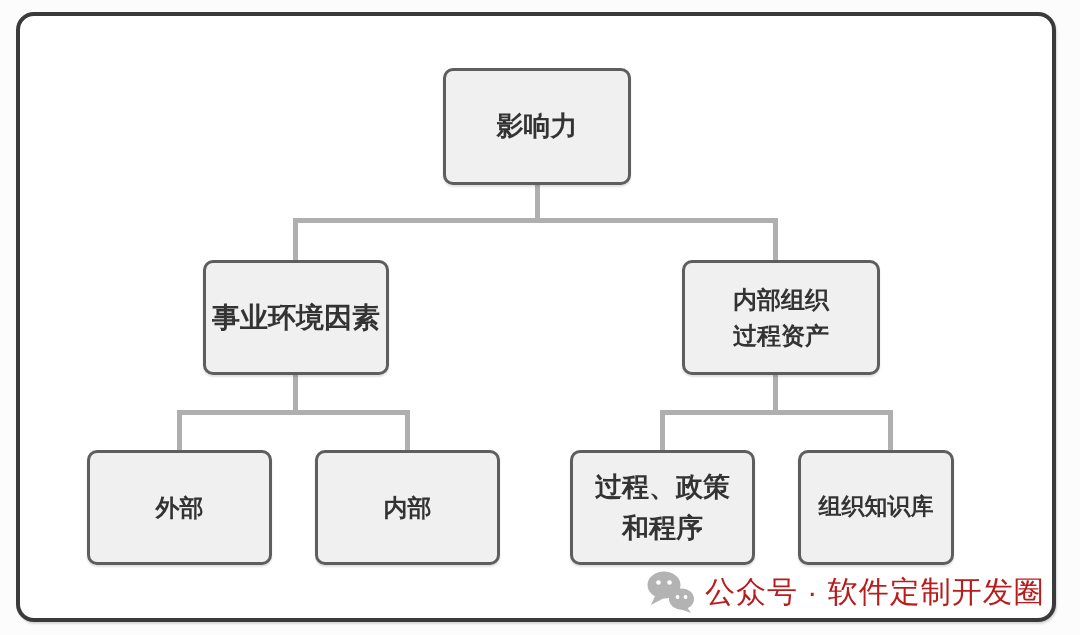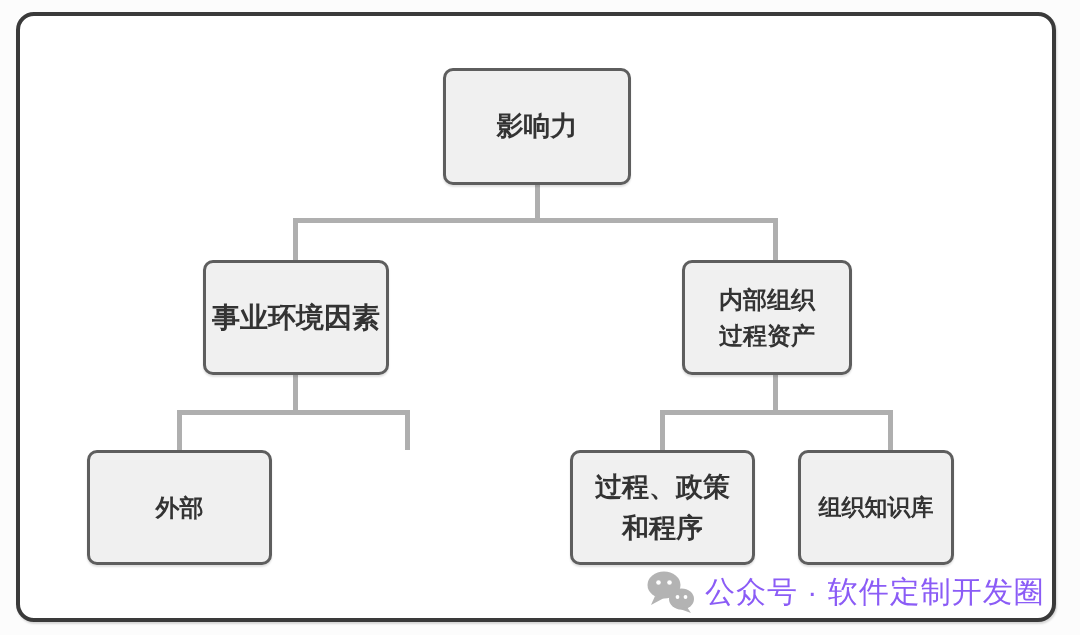--- a/index.html
+++ b/index.html
@@ -35,28 +35,29 @@
     background: #f0f0f0;
     border: 3px solid #5e5e5e;
     border-radius: 10px;
     display: flex;
     align-items: center;
     justify-content: center;
     text-align: center;
     color: #333333;
     font-weight: bold;
     box-shadow: 0 2px 2px rgba(0,0,0,0.12);
+    font-family: Liberation Serif, serif;
   }
   .node .label {
     white-space: pre-line;
     line-height: 1.5;
   }
   #node-influence  { left: 443px; top:  68px; width: 188px; height: 117px; font-size: 27px; }
   #node-eef        { left: 203px; top: 260px; width: 186px; height: 115px; font-size: 28px; }
-  #node-opa        { left: 682px; top: 260px; width: 170px; height: 115px; font-size: 24px; }
+  #node-opa        { left: 682px; top: 260px; width: 198px; height: 115px; font-size: 24px; }
   #node-external   { left:  87px; top: 450px; width: 185px; height: 115px; font-size: 24px; justify-content: center; }
   #node-internal   { left: 315px; top: 450px; width: 185px; height: 115px; font-size: 24px; }
   #node-processes  { left: 570px; top: 450px; width: 185px; height: 115px; font-size: 27px; }
   #node-knowledge  { left: 798px; top: 450px; width: 156px; height: 115px; font-size: 23px; }
 
   .conn {
     position: absolute;
     background: #afafaf;
   }
   
@@ -75,21 +76,21 @@
   #conn-drop-processes { left: 660px; top: 410px; width: 5px;   height: 40px; }
   #conn-drop-knowledge { left: 888px; top: 410px; width: 5px;   height: 40px; }
 
   .watermark {
     position: absolute;
     left: 646px; top: 570px;
     height: 44px;
     display: flex;
     align-items: center;
     gap: 9px;
-    color: #8b5cf6;
+    color: #b91c1c;
     font-size: 30px;
     letter-spacing: 1px;
   }
   .watermark svg { display: block; }
 </style>
 </head>
 <body>
 
 <div class="stage">
 
@@ -120,20 +121,23 @@
 
   <div class="node" id="node-opa">
     <span class="label">内部组织
 过程资产</span>
   </div>
 
   <div class="node" id="node-external">
     <span class="label">外部</span>
   </div>
 
+  <div class="node" id="node-internal">
+    <span class="label">内部</span>
+  </div>
 
   <div class="node" id="node-processes">
     <span class="label">过程、政策
 和程序</span>
   </div>
 
   <div class="node" id="node-knowledge">
     <span class="label">组织知识库</span>
   </div>
 

